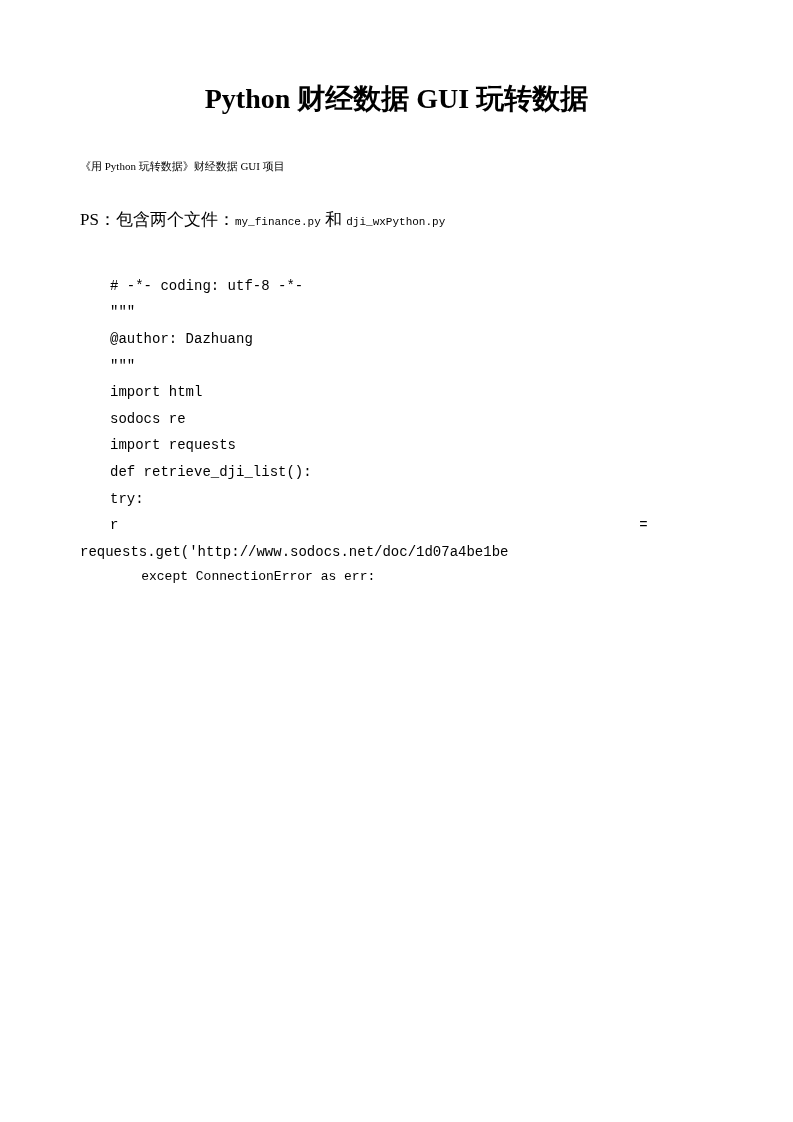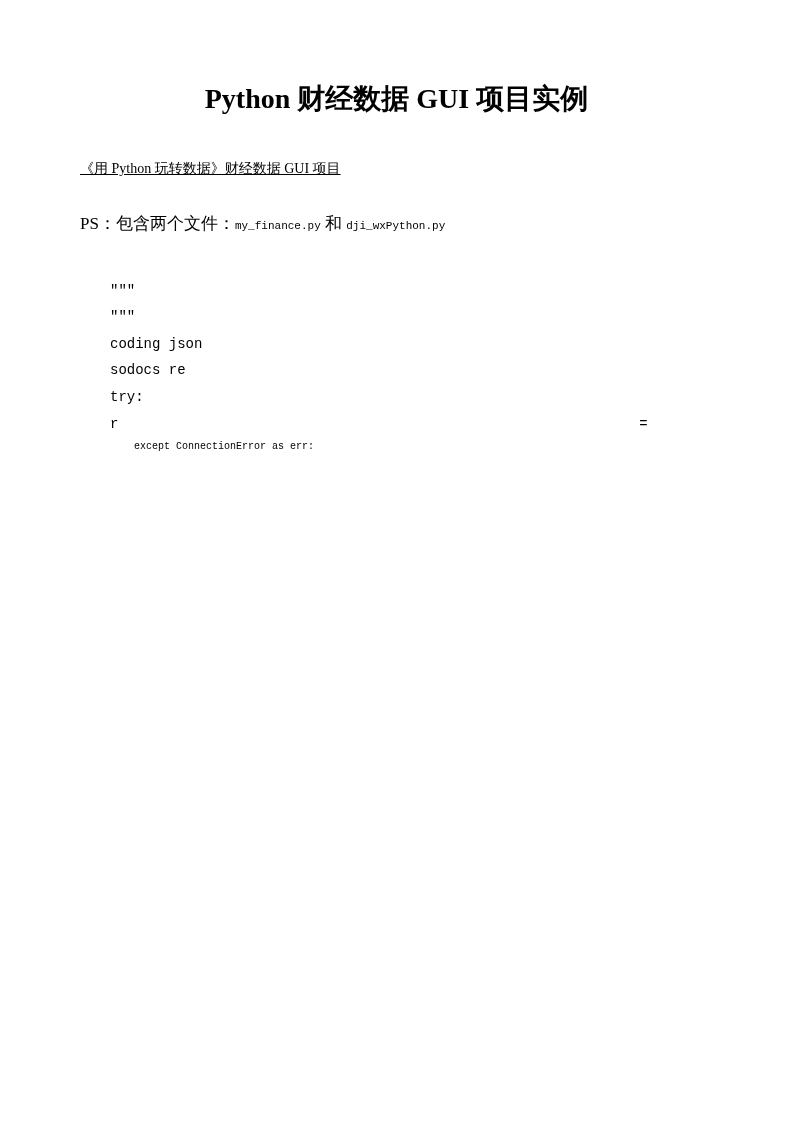--- a/index.html
+++ b/index.html
@@ -24,25 +24,24 @@
       font-family: serif;
       margin-bottom: 40px;
       margin-top: 20px;
     }
 
     .meta-section {
       margin-bottom: 30px;
     }
 
     .meta-line {
-      font-size: 14px;
+      font-size: 11px;
       font-family: serif;
       margin-bottom: 6px;
       line-height: 1.6;
-      text-decoration: underline;
     }
 
     .ps-line {
       font-size: 17px;
       font-family: serif;
       margin-bottom: 40px;
       margin-top: 20px;
       line-height: 1.6;
     }
 
@@ -68,37 +67,42 @@
       white-space: pre-wrap;
       margin-left: 0;
       font-family: 'Courier New', Courier, monospace;
       font-size: 14px;
       line-height: 1.9;
     }
   </style>
 </head>
 <body>
 
-<h1 class="page-title">Python 财经数据 GUI 项目实例</h1>
+<h1 class="page-title">Python 财经数据 GUI 玩转数据</h1>
 
 <div class="meta-section">
   <div class="meta-line">《用 Python 玩转数据》财经数据 GUI 项目</div>
 </div>
 
 <div class="ps-line">
   <span>PS：包含两个文件：</span><span class="mono">my_finance.py</span><span> 和 </span><span class="mono">dji_wxPython.py</span>
 </div>
 
 <div class="code-block">
+  <span class="code-line"># -*- coding: utf-8 -*-</span>
   <span class="code-line">"""</span>
+  <span class="code-line">@author: Dazhuang</span>
   <span class="code-line">"""</span>
-  <span class="code-line">coding json</span>
+  <span class="code-line">import html</span>
   <span class="code-line">sodocs re</span>
+  <span class="code-line">import requests</span>
+  <span class="code-line">def retrieve_dji_list():</span>
   <span class="code-line">try:</span>
   <span class="code-line">r                                                              =</span>
 </div>
 
 <div style="font-family: 'Courier New', Courier, monospace; font-size: 14px; line-height: 1.9; padding-left: 0px;">
+  <span class="long-line">requests.get('http://www.sodocs.net/doc/1d07a4be1be</span>
 </div>
 
-<div style="font-family: 'Courier New', Courier, monospace; font-size: 10px; line-height: 1.9; padding-left: 30px;">
+<div style="font-family: 'Courier New', Courier, monospace; font-size: 13px; line-height: 1.9; padding-left: 30px;">
   <span class="code-line">    except ConnectionError as err:</span>
 </div>
 
 </body></html>

